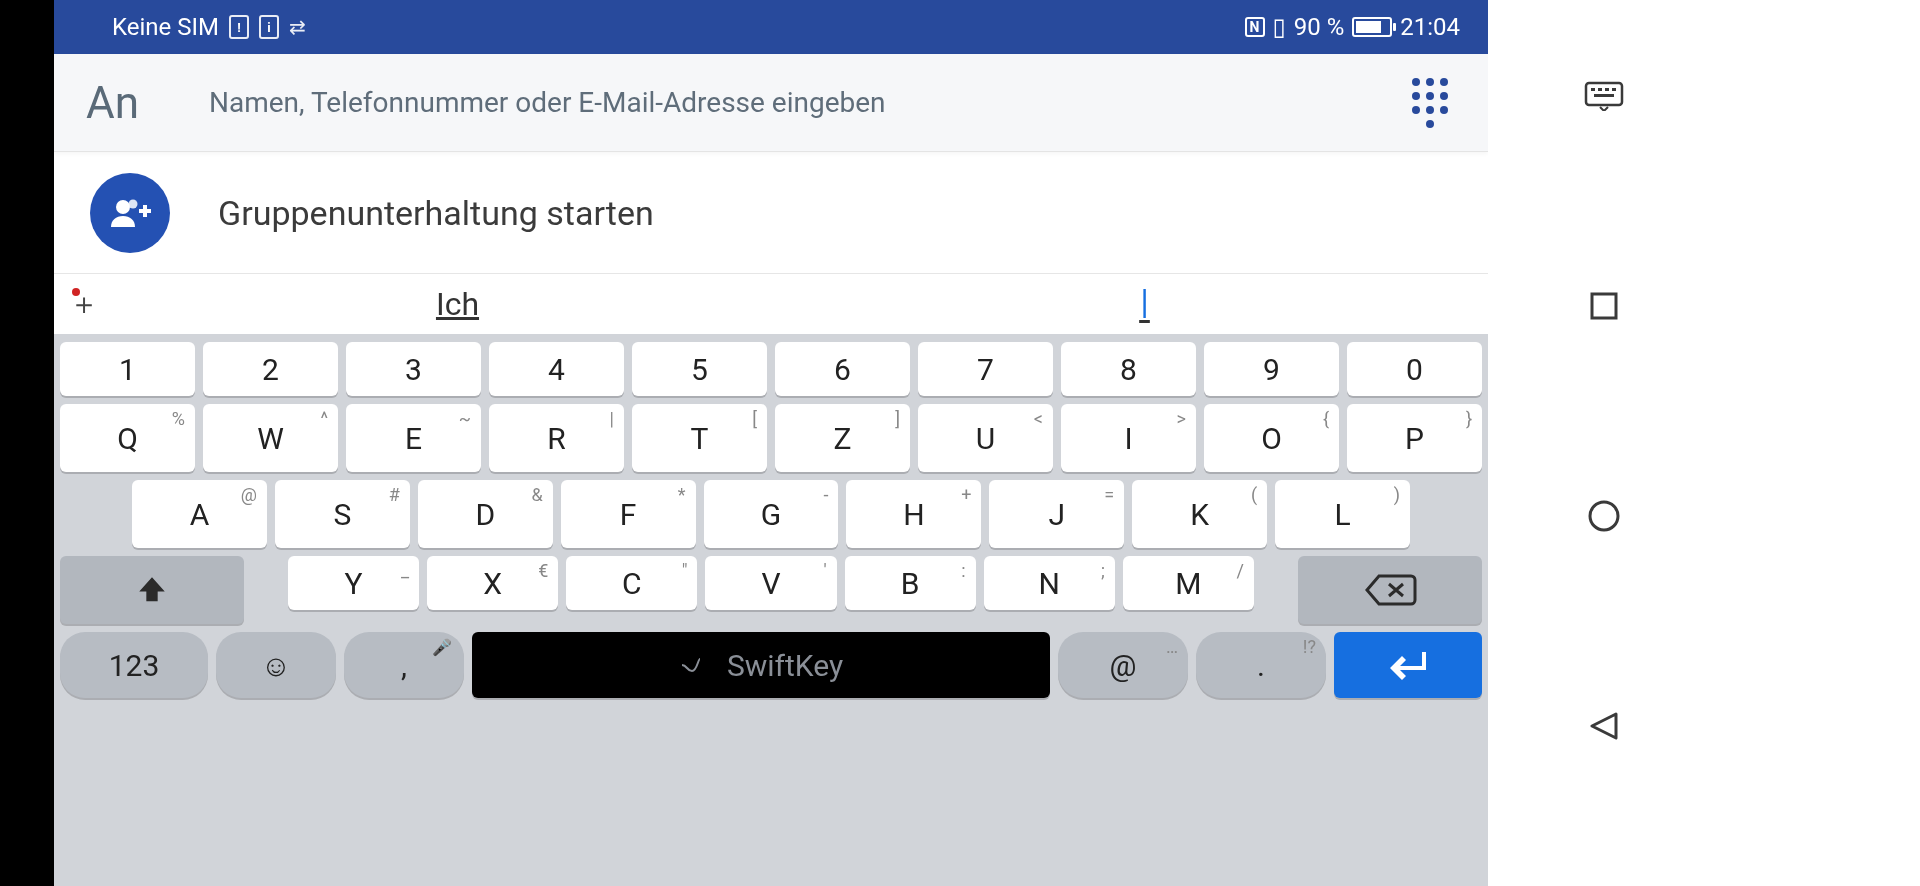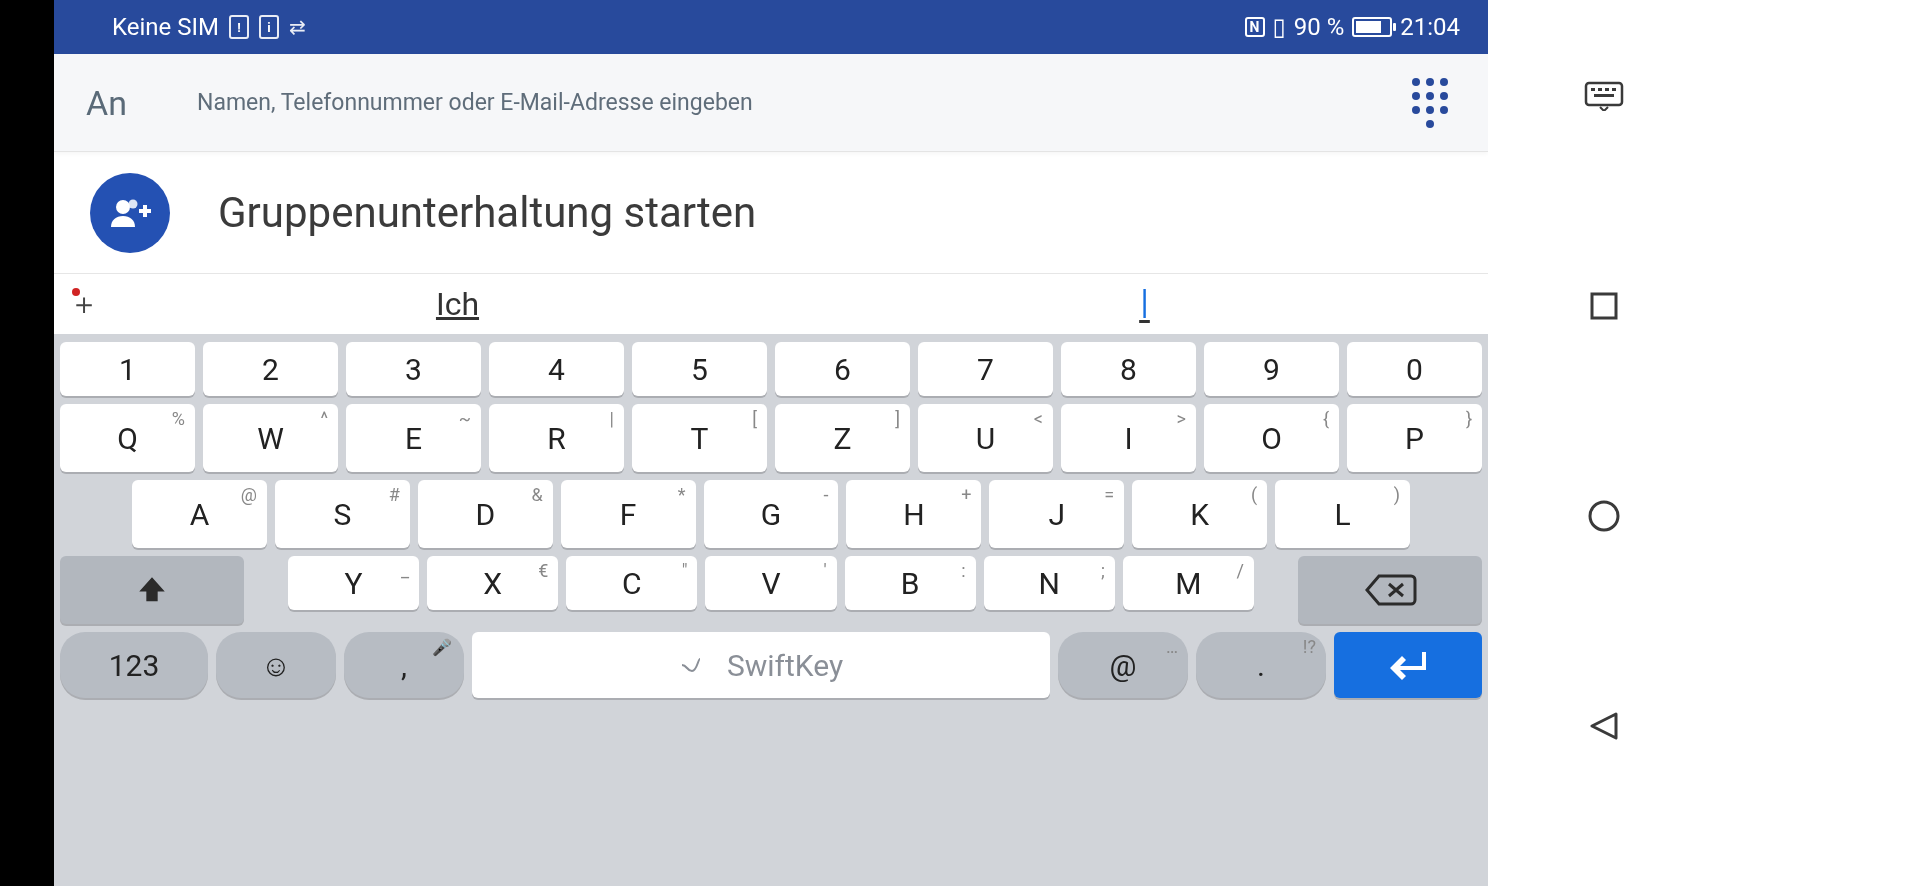--- a/index.html
+++ b/index.html
@@ -15,48 +15,48 @@
   .status-right { display: flex; align-items: center; gap: 8px; font-size: 24px; }
   .status-chip { display: inline-flex; align-items: center; justify-content: center; width: 20px; height: 24px; border: 2px solid rgba(255,255,255,.9); border-radius: 3px; font-size: 13px; font-weight: 700; color: #fff; }
   .status-arrow { font-size: 20px; opacity: .9; }
   .nfc { border: 2px solid #fff; border-radius: 3px; font-size: 14px; padding: 0 3px; font-weight: 700; }
   .battery { display: inline-block; width: 40px; height: 20px; border: 2px solid #fff; border-radius: 3px; position: relative; }
   .battery::after { content: ""; position: absolute; right: -6px; top: 4px; width: 3px; height: 8px; background: #fff; border-radius: 1px; }
   .battery-fill { position: absolute; left: 2px; top: 2px; bottom: 2px; width: 70%; background: #fff; }
 
   
   .recipient-bar { height: 98px; background: #f6f7f9; border-bottom: 1px solid #e4e4e4; box-shadow: 0 2px 4px rgba(0,0,0,.04); display: flex; align-items: center; padding: 0 36px 0 32px; gap: 70px; }
-  .recipient-label { color: #5a6a78; font-size: 34px; }
-  .recipient-input { flex: 1; font-size: 23px; color: #5f6d7a; border: none; background: transparent; outline: none; }
+  .recipient-label { color: #5a6a78; font-size: 44px; }
+  .recipient-input { flex: 1; font-size: 28px; color: #5f6d7a; border: none; background: transparent; outline: none; }
   .recipient-input::placeholder { color: #5f6d7a; }
   .dialpad-btn { width: 44px; height: 44px; display: flex; align-items: center; justify-content: center; color: #284a9c; }
   .dialpad-dots { display: grid; grid-template-columns: repeat(3, 8px); grid-template-rows: repeat(4, 8px); gap: 6px; }
   .dialpad-dots span { width: 8px; height: 8px; border-radius: 50%; background: #284a9c; }
   .dialpad-dots span:nth-child(10), .dialpad-dots span:nth-child(12) { visibility: hidden; }
 
   
   .group-row { height: 122px; display: flex; align-items: center; padding: 0 36px; gap: 48px; border-bottom: 1px solid #e6e6e6; }
   .group-avatar { width: 80px; height: 80px; border-radius: 50%; background: #2451b3; display: flex; align-items: center; justify-content: center; color: #fff; }
-  .group-label { font-size: 42px; color: #3b3b3b; }
+  .group-label { font-size: 34px; color: #3b3b3b; }
 
   
   .suggest-strip { height: 60px; display: flex; align-items: center; background: #fff; }
   .suggest-add { width: 60px; display: flex; align-items: center; justify-content: center; position: relative; color: #444; font-size: 30px; }
   .suggest-add .dot { position: absolute; top: 4px; left: 18px; width: 8px; height: 8px; border-radius: 50%; background: #d02424; }
   .suggest-cell { flex: 1; text-align: center; font-size: 32px; color: #333; position: relative; text-decoration: underline; }
   .suggest-cursor { color: #166fe0; font-weight: 300; font-size: 40px; }
 
   
   .keyboard { flex: 1; background: #d1d4d9; display: flex; flex-direction: column; padding: 8px 6px 6px 6px; gap: 8px; }
   .kb-row { display: flex; gap: 8px; }
   .key { flex: 1; background: #fff; border-radius: 6px; height: 54px; display: flex; align-items: center; justify-content: center; font-size: 30px; color: #222; position: relative; box-shadow: 0 2px 0 rgba(0,0,0,.18); cursor: pointer; }
   .key .sec { position: absolute; top: 4px; right: 10px; font-size: 18px; color: #888; }
   .key.func { background: #b7bcc3; border-radius: 25px; }
   .key.enter { background: #166fe0; color: #fff; }
-  .key.space { background: #ffffff; color: #8a8f97; display: flex; align-items: center; justify-content: center; gap: 24px; font-size: 24px; }
+  .key.space { background: #000000; color: #8a8f97; display: flex; align-items: center; justify-content: center; gap: 24px; font-size: 24px; }
   .row-letters .key { height: 68px; }
   .row-indent { padding: 0 72px; }
   .row-zxc { display: flex; gap: 8px; }
   .row-zxc .shift, .row-zxc .backspace { flex: 0 0 184px; background: #b2b7be; height: 68px; border-radius: 6px; display:flex; align-items:center; justify-content:center; box-shadow: 0 2px 0 rgba(0,0,0,.18);}
   .row-zxc .mid { flex: 1; display: flex; gap: 8px; padding: 0 36px; }
   .row-bottom .key { height: 66px; font-size: 30px;}
   .row-bottom .k-123 { flex: 0 0 148px; background:#b7bcc3;}
   .row-bottom .k-emoji { flex: 0 0 120px; background:#b7bcc3;}
   .row-bottom .k-comma { flex: 0 0 120px; background:#b7bcc3; position: relative;}
   .row-bottom .k-comma .mic-icn { position:absolute; top:6px; right:12px; font-size:16px; color:#7a7f86;}

